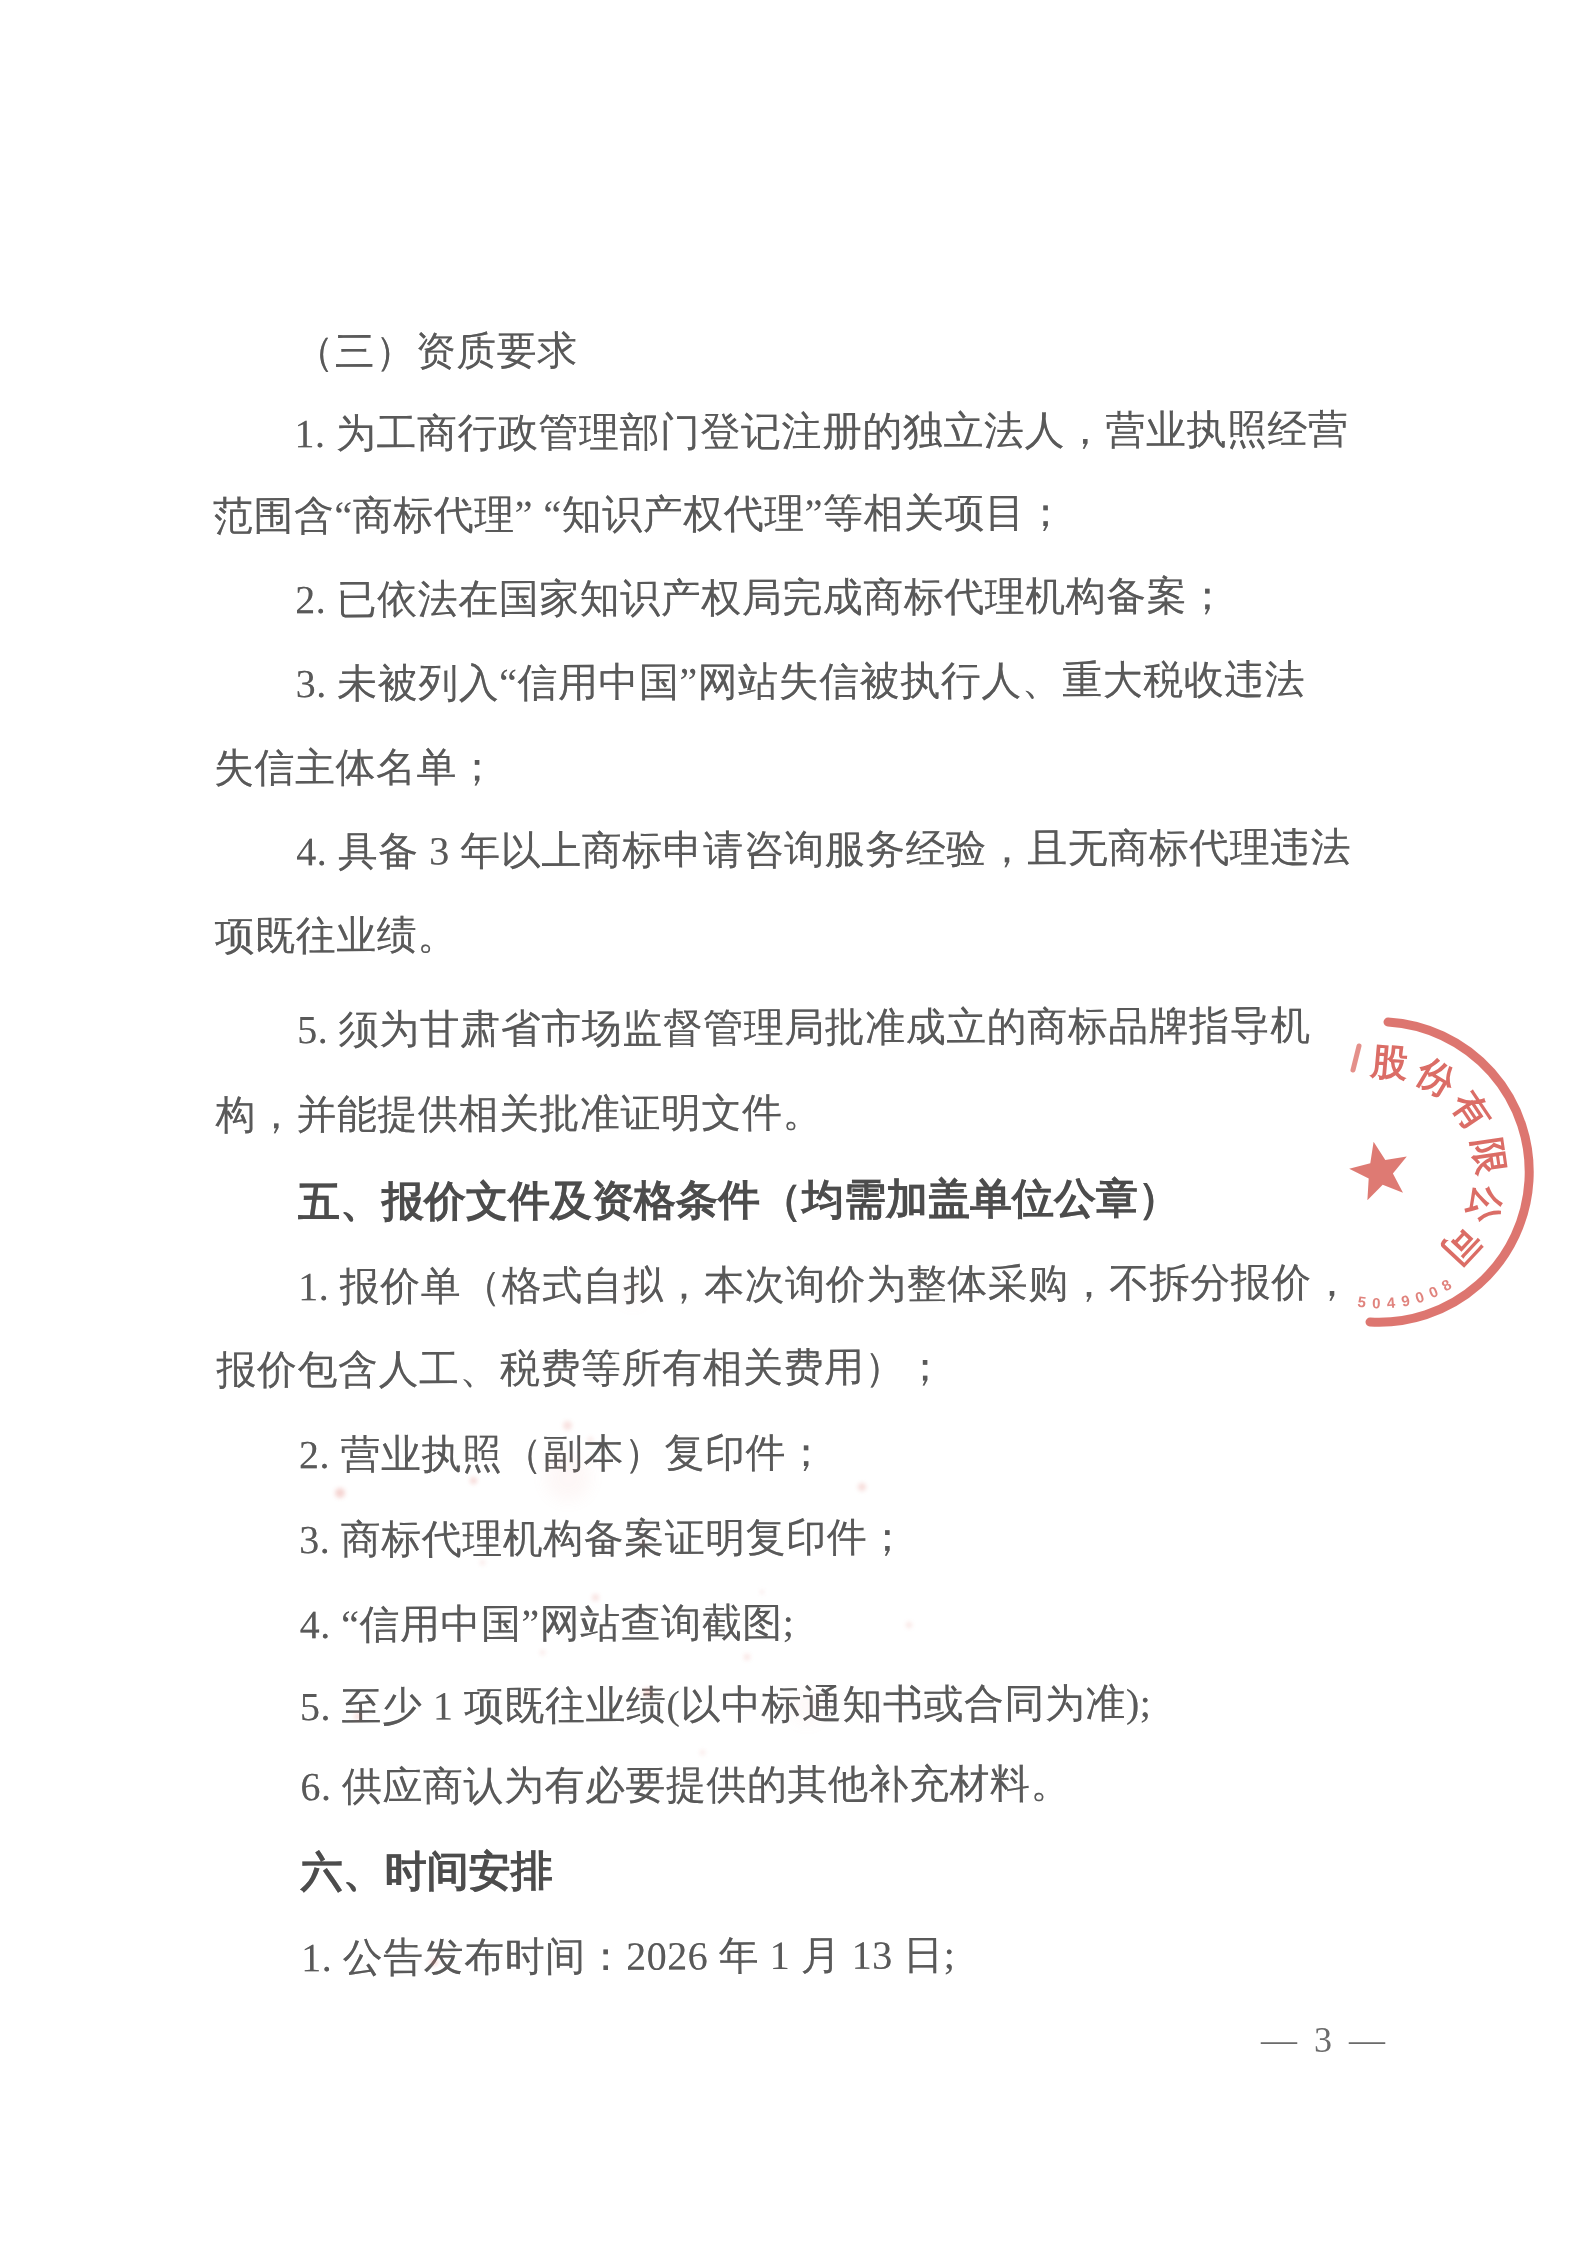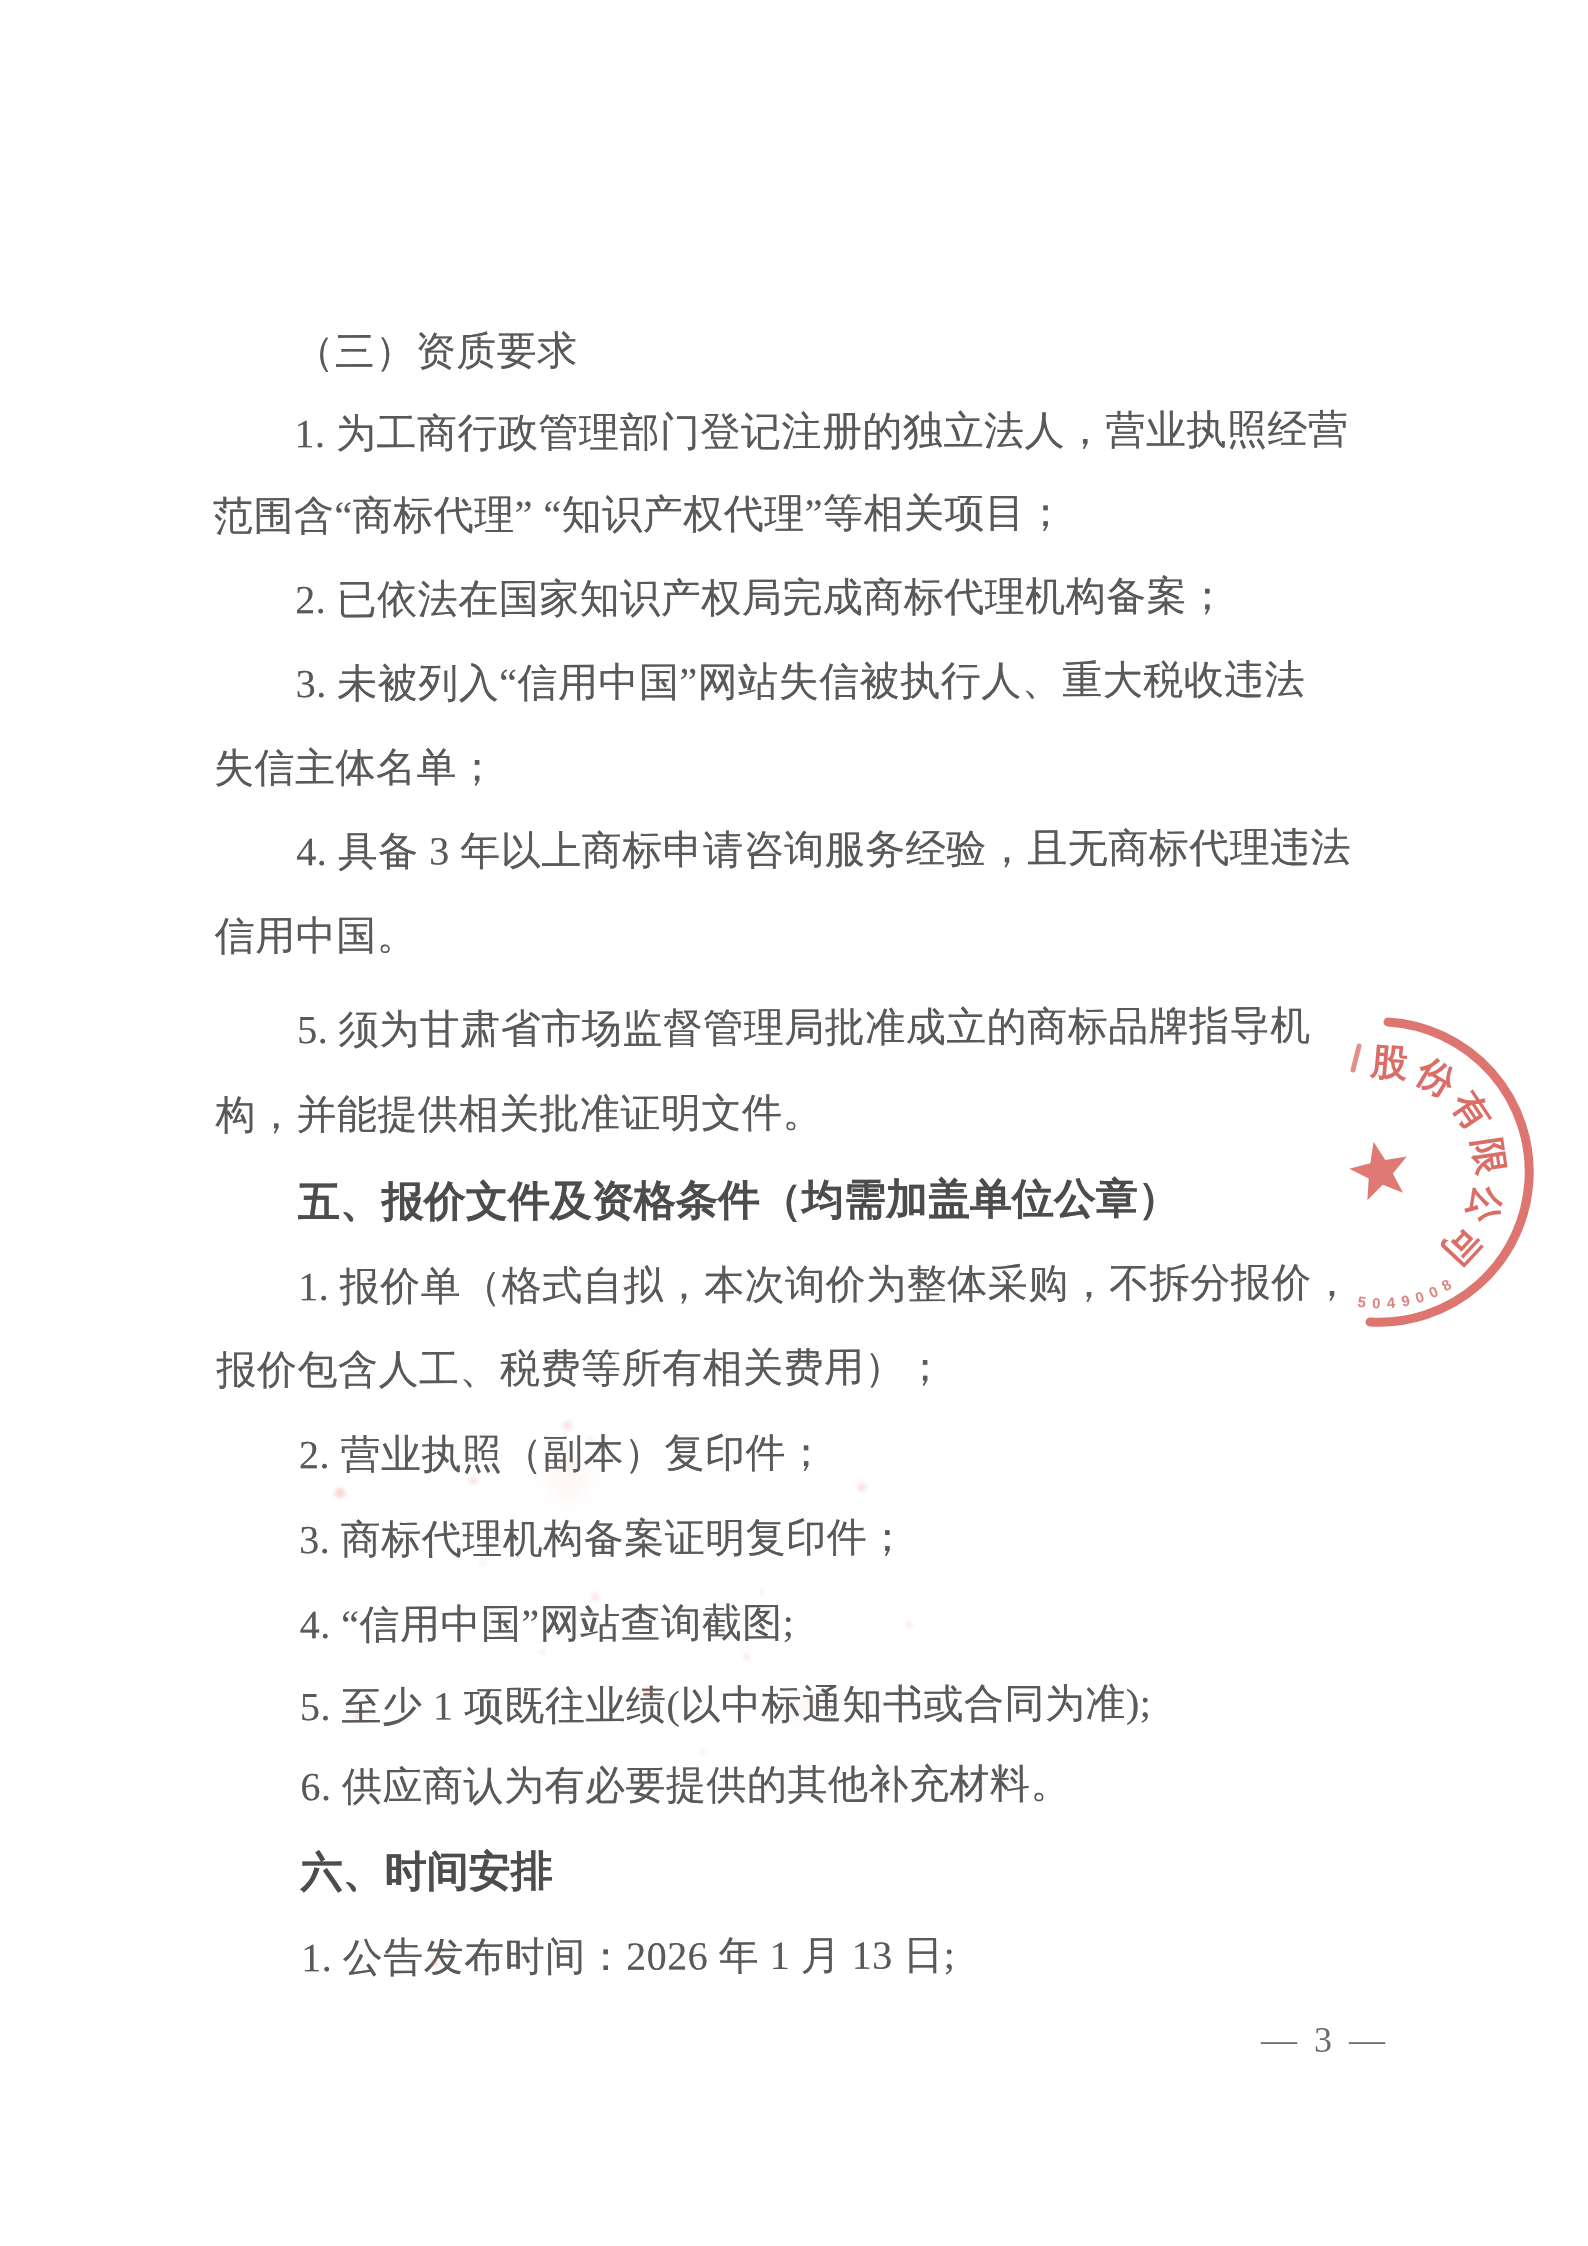--- a/index.html
+++ b/index.html
@@ -73,21 +73,21 @@
 <div class="page">
 
   <div class="text-layer" id="text-layer">
       <div class="doc-line" style="left: 297px; top: 322px;">（三）资质要求</div>
       <div class="doc-line" style="left: 297px; top: 404px;">1. 为工商行政管理部门登记注册的独立法人，营业执照经营</div>
       <div class="doc-line" style="left: 215px; top: 486px;">范围含“商标代理” “知识产权代理”等相关项目；</div>
       <div class="doc-line" style="left: 297px; top: 570px;">2. 已依法在国家知识产权局完成商标代理机构备案；</div>
       <div class="doc-line" style="left: 297px; top: 654px;">3. 未被列入“信用中国”网站失信被执行人、重大税收违法</div>
       <div class="doc-line" style="left: 215px; top: 738px;">失信主体名单；</div>
       <div class="doc-line" style="left: 297px; top: 822px;">4. 具备 3 年以上商标申请咨询服务经验，且无商标代理违法</div>
-      <div class="doc-line" style="left: 215px; top: 906px;">信用中国。</div>
+      <div class="doc-line" style="left: 215px; top: 906px;">项既往业绩。</div>
       <div class="doc-line" style="left: 297px; top: 1000px;">5. 须为甘肃省市场监督管理局批准成立的商标品牌指导机</div>
       <div class="doc-line" style="left: 215px; top: 1085px;">构，并能提供相关批准证明文件。</div>
       <div class="doc-line bold" style="left: 297px; top: 1172px;">五、报价文件及资格条件（均需加盖单位公章）</div>
       <div class="doc-line" style="left: 297px; top: 1257px;">1. 报价单（格式自拟，本次询价为整体采购，不拆分报价，</div>
       <div class="doc-line" style="left: 215px; top: 1340px;">报价包含人工、税费等所有相关费用）；</div>
       <div class="doc-line" style="left: 297px; top: 1425px;">2. 营业执照（副本）复印件；</div>
       <div class="doc-line" style="left: 297px; top: 1510px;">3. 商标代理机构备案证明复印件；</div>
       <div class="doc-line" style="left: 297px; top: 1595px;">4. “信用中国”网站查询截图;</div>
       <div class="doc-line" style="left: 297px; top: 1677px;">5. 至少 1 项既往业绩(以中标通知书或合同为准);</div>
       <div class="doc-line" style="left: 297px; top: 1757px;">6. 供应商认为有必要提供的其他补充材料。</div>

